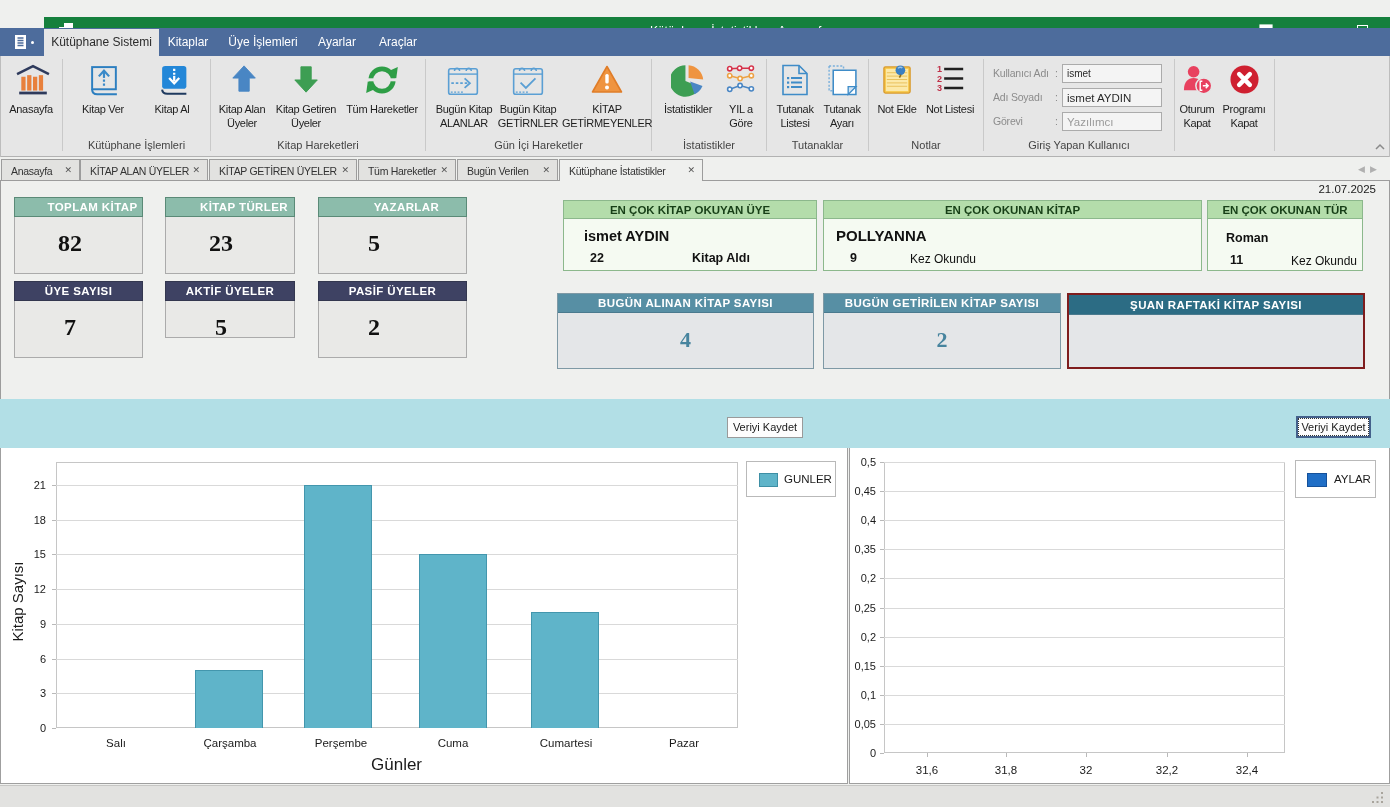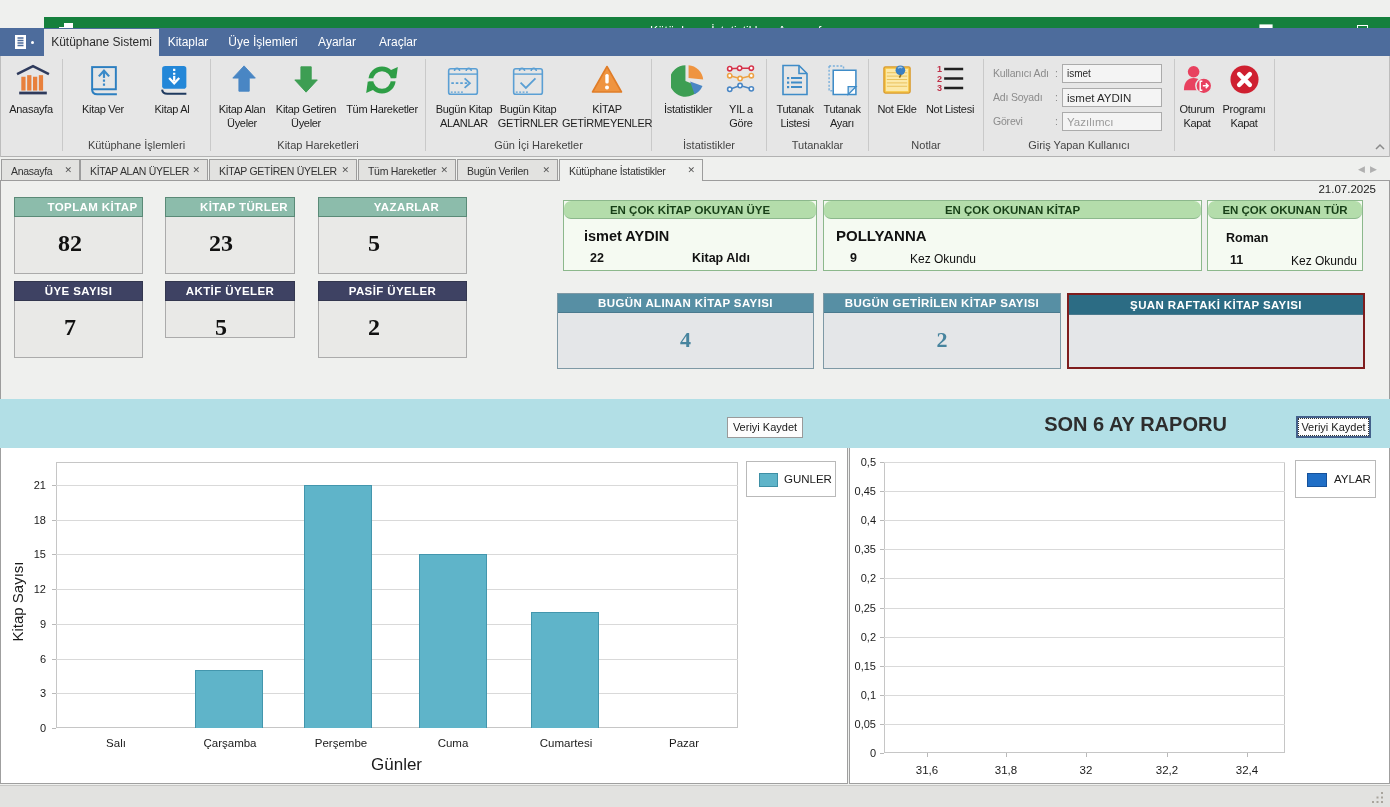--- a/index.html
+++ b/index.html
@@ -19,21 +19,21 @@
 .dtab span.t{position:absolute;left:9px;top:5px;white-space:nowrap;letter-spacing:-0.3px;}
 .dtab span.x{position:absolute;right:7px;top:5px;color:#555;font-size:9px;}
 #datelbl{position:absolute;right:14px;top:183px;font-size:11.5px;color:#1a1a1a;}
 .statbox{position:absolute;}
 .statbox .hd{position:absolute;left:0;top:0;right:0;height:20px;color:#fff;font-weight:bold;font-size:11.5px;text-align:center;line-height:19px;letter-spacing:0.4px;}
 .statbox .bd{position:absolute;left:0;top:20px;right:0;bottom:0;background:#e9e9e7;border:1px solid #ababab;border-top:none;}
 .statbox .num{position:absolute;left:10px;top:33px;width:64px;text-align:center;font-family:"Liberation Serif",serif;font-weight:bold;font-size:24px;color:#111;}
 .grnhd{background:#8cbcab;border:1px solid #5a8a77;padding-left:28px;}
 .nvyhd{background:#3e4263;border:1px solid #33374f;}
 .gpanel{position:absolute;border:1px solid #8cb88c;background:#f5faf2;}
-.gpanel .hd{position:absolute;left:0;top:0;right:0;height:18px;background:#b4ddab;border-bottom:1px solid #8cb88c;color:#173f17;font-weight:bold;font-size:11.5px;text-align:center;line-height:18px;border-radius:7px;}
+.gpanel .hd{position:absolute;left:0;top:0;right:0;height:18px;background:#b4ddab;border-bottom:1px solid #8cb88c;color:#173f17;font-weight:bold;font-size:11.5px;text-align:center;line-height:18px;}
 .tpanel{position:absolute;border:1px solid #7e99a5;background:#e4e6e8;}
 .tpanel .hd{position:absolute;left:0;top:0;right:0;height:19px;background:#578fa4;border-bottom:1px solid #4a7a8e;color:#fff;font-weight:bold;font-size:11.5px;text-align:center;line-height:19px;letter-spacing:0.4px;}
 .tpanel .num{position:absolute;left:0;right:0;top:33px;text-align:center;font-family:"Liberation Serif",serif;font-weight:bold;font-size:22px;color:#47849e;}
 .chpanel{position:absolute;top:399px;height:385px;background:#fff;}
 .chpanel .chd{position:absolute;left:0;top:0;right:0;height:49px;background:#b2dfe6;}.chpanel .cbody{position:absolute;left:0;top:49px;right:0;bottom:0;border:1px solid #9f9f9f;border-top:none;}
 .chpanel .ctitle{position:absolute;left:0;right:0;top:14px;text-align:center;font-size:20px;font-weight:bold;color:#2d2d2d;}
 .vkbtn{position:absolute;top:18px;width:76px;height:21px;background:#fdfdfd;border:1px solid #9a9a9a;font-size:11px;color:#1a1a1a;text-align:center;line-height:19px;}
 #statusbar{position:absolute;left:0;top:785px;width:1390px;height:22px;background:#e2e2e0;border-top:1px solid #c6c6c4;}
 .grid{position:absolute;height:1px;background:#d9d9d9;}
 .ylab{position:absolute;font-size:11px;color:#1a1a1a;text-align:right;}
@@ -399,21 +399,20 @@
 <div class="abs" style="left:371px;top:356px;font-size:17px;color:#1a1a1a">Günler</div>
 <div class="abs" style="left:-39px;top:194px;width:112px;text-align:center;font-size:15px;color:#1a1a1a;transform:rotate(-90deg)">Kitap Sayısı</div>
 <div class="legend" style="left:746px;top:62px;width:90px;height:36px">
       <div class="abs" style="left:12px;top:11px;width:19px;height:14px;background:#5fb4c9;border:1px solid #3e8fa5"></div>
       <div class="abs" style="left:37px;top:11px;font-size:11.5px;color:#1a1a1a">GUNLER</div>
     </div>
 </div>
 <div class="chpanel" style="left:849px;width:541px">
     <div class="chd"></div>
     <div class="cbody"></div>
-    <div class="ctitle" style="left:32px">SON 6 AY RAPORU</div>
     <div class="vkbtn" style="left:447px;top:17px;width:75px;height:22px;border:2px solid #44618b;outline:1px dotted #333;outline-offset:-3px;line-height:18px">Veriyi Kaydet</div>
 <div class="abs" style="left:35px;top:63px;width:401px;height:291px;border:1px solid #c6c6c6;background:#fff"></div>
 <div class="ylab" style="left:-1px;top:348.0px;width:28px">0</div>
 <div class="abs" style="left:31px;top:354.0px;width:4px;height:1px;background:#b9b9b9"></div>
 <div class="grid" style="left:35px;top:324.9px;width:401px"></div>
 <div class="ylab" style="left:-1px;top:318.9px;width:28px">0,05</div>
 <div class="abs" style="left:31px;top:324.9px;width:4px;height:1px;background:#b9b9b9"></div>
 <div class="grid" style="left:35px;top:295.8px;width:401px"></div>
 <div class="ylab" style="left:-1px;top:289.8px;width:28px">0,1</div>
 <div class="abs" style="left:31px;top:295.8px;width:4px;height:1px;background:#b9b9b9"></div>

